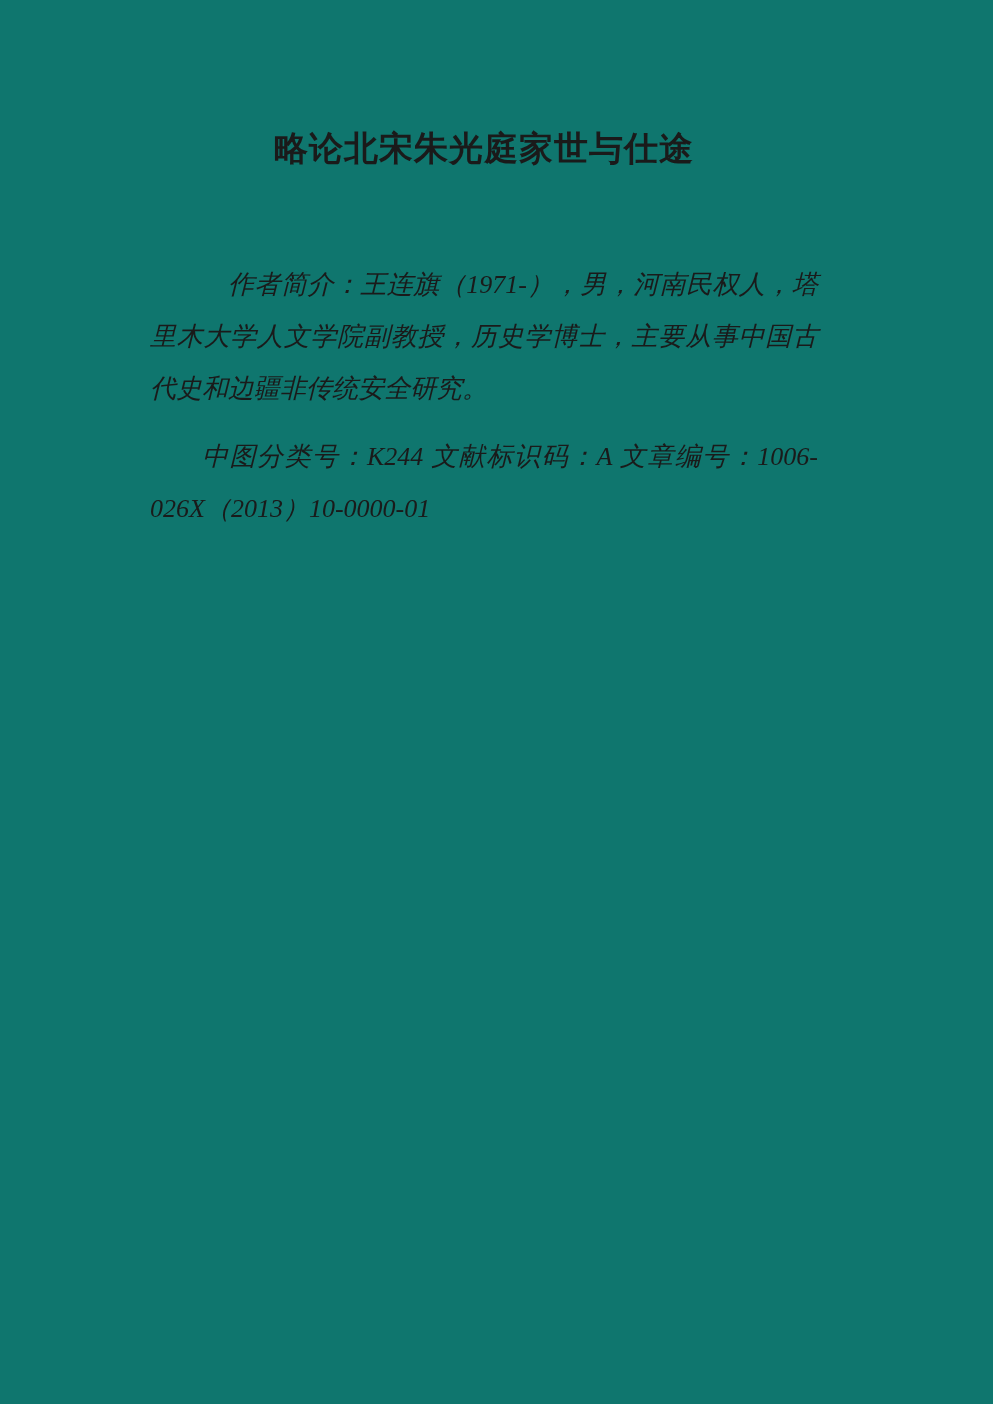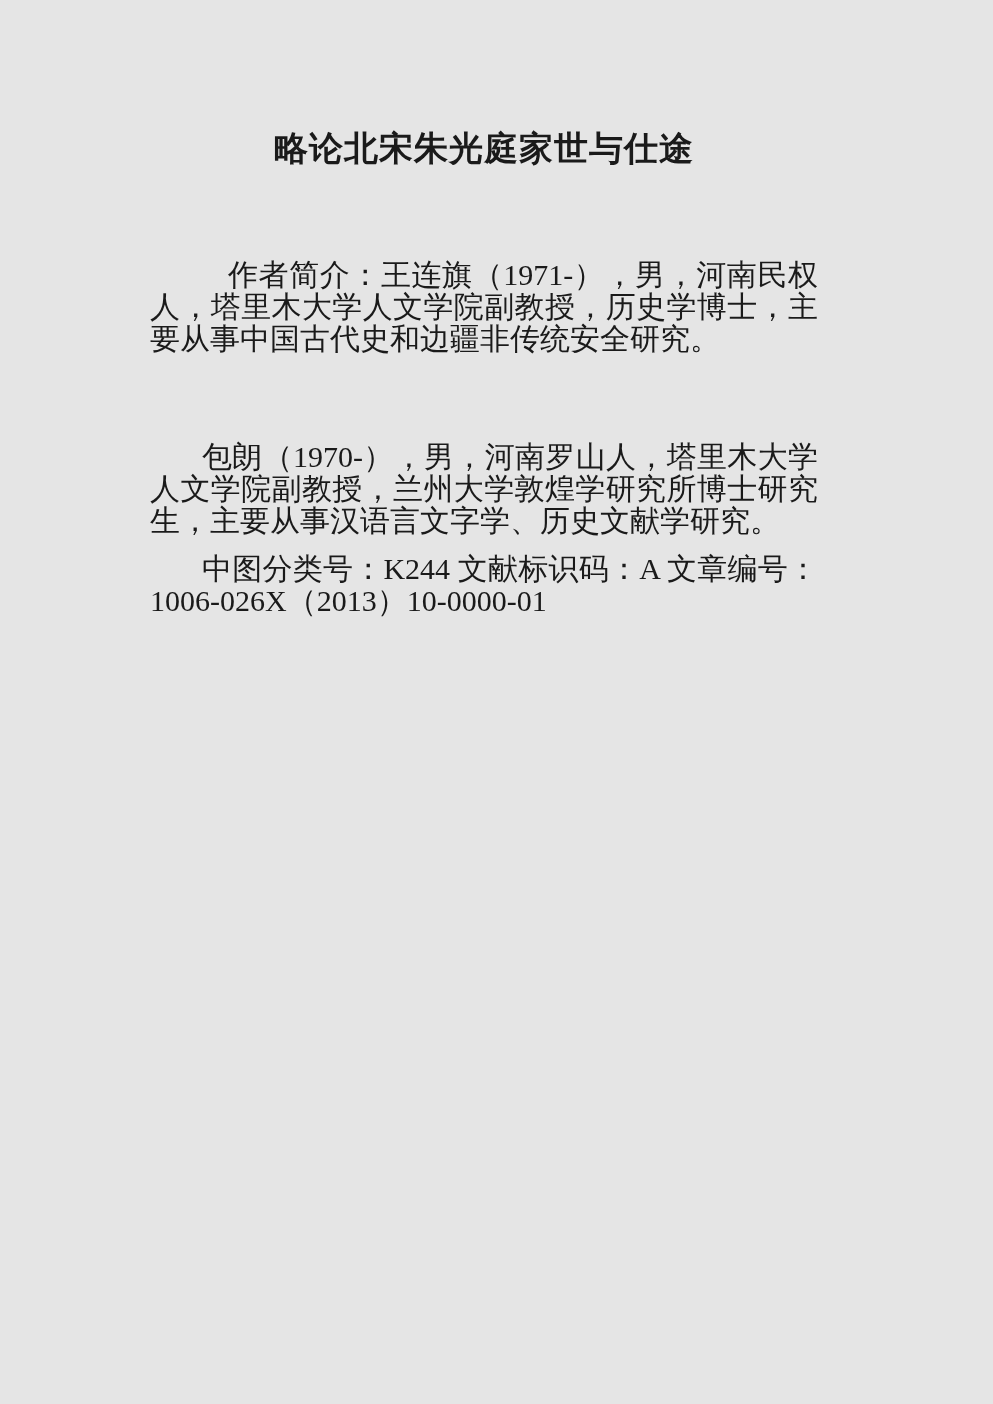--- a/index.html
+++ b/index.html
@@ -5,44 +5,45 @@
 <style>
   html, body {
     margin: 0;
     padding: 0;
     background: #ffffff;
   }
   .page {
     position: relative;
     width: 993px;
     height: 1404px;
-    background: #e5e5e5;
+    background: #0f766e;
     overflow: hidden;
     font-family: "Liberation Serif", "DejaVu Serif", serif;
     color: #1a1a1a;
   }
   .doc {
     padding: 0 175px 0 150px;
   }
   .doc-title {
     margin: 125px 0 0 0;
     font-size: 34px;
     line-height: 48px;
     font-weight: bold;
     text-align: center;
     letter-spacing: 1px;
     white-space: nowrap;
   }
   .para {
     margin: 16px 0 0 0;
-    font-size: 30px;
-    line-height: 32px;
+    font-size: 26px;
+    line-height: 52px;
     text-align: justify;
     text-justify: inter-ideograph;
     word-break: normal;
+    font-style: italic;
   }
   .para.gap-large {
     margin-top: 86px;
   }
   .indent-2 {
     text-indent: 52px;
   }
   .indent-3 {
     text-indent: 78px;
   }
@@ -50,21 +51,20 @@
 </head>
 <body>
 
 <div class="page">
   <div class="doc">
 
     <h1 class="doc-title">略论北宋朱光庭家世与仕途</h1>
 
     <p class="para gap-large indent-3">作者简介：王连旗（1971-），男，河南民权人，塔里木大学人文学院副教授，历史学博士，主要从事中国古代史和边疆非传统安全研究。</p>
 
-    <p class="para gap-large indent-2">包朗（1970-），男，河南罗山人，塔里木大学人文学院副教授，兰州大学敦煌学研究所博士研究生，主要从事汉语言文字学、历史文献学研究。</p>
 
 
 
     <p class="para indent-2">中图分类号：K244 文献标识码：A 文章编号：1006-026X（2013）10-0000-01</p>
 
 
   </div>
 </div>
 
 </body></html>

